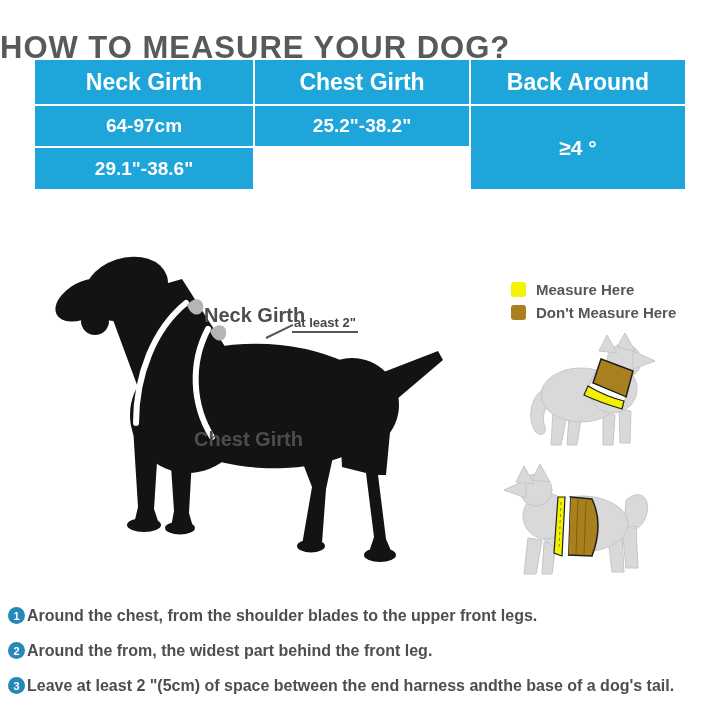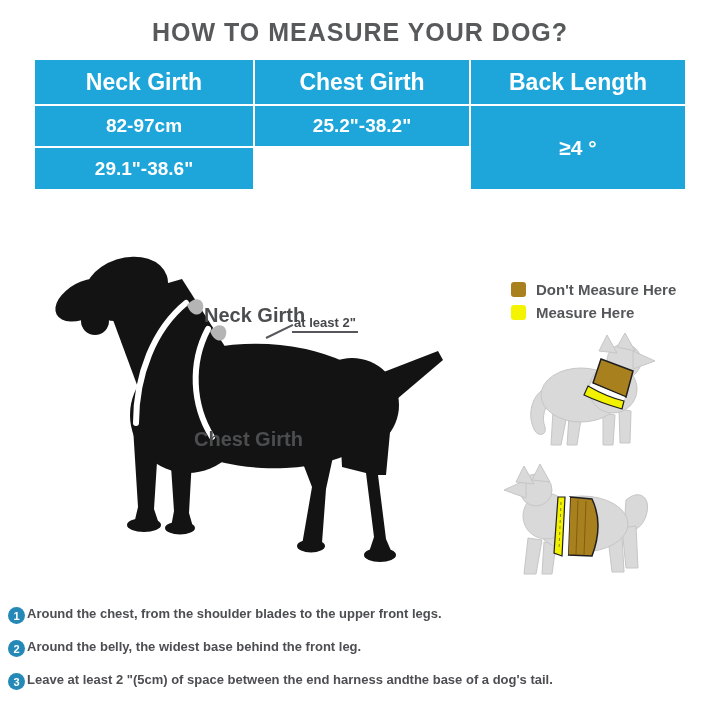--- a/index.html
+++ b/index.html
@@ -4,22 +4,22 @@
 <style>
   * { margin:0; padding:0; box-sizing:border-box; }
   html,body { width:720px; height:720px; }
   body {
     position:relative; width:720px; height:720px; background:#ffffff;
     font-family:"Liberation Sans", sans-serif; overflow:hidden;
   }
 
   
   .title {
-    position:absolute; top:18px; left:0; width:100%; text-align:center;
-    font-size:25px; font-weight:bold; color:#58595b; letter-spacing:1px;
+    position:absolute; top:30px; left:0; width:100%; 
+    font-size:31px; font-weight:bold; color:#58595b; letter-spacing:1px;
   }
 
   
   .spec-table {
     position:absolute; left:35px; top:60px;
     display:grid; grid-template-columns:218px 214px 214px;
     grid-template-rows:44px 40px 41px; gap:2px; background:#ffffff;
   }
   .cell {
     background:#1ea5d9; color:#ffffff; font-weight:bold;
@@ -55,47 +55,47 @@
 
   
   .instructions { position:absolute; left:8px; top:606px; width:706px; }
   .instr-row { display:flex; align-items:flex-start; margin-bottom:15px; }
   .instr-bullet {
     flex:0 0 17px; width:17px; height:17px; border-radius:50%;
     background:#2589b8; color:#ffffff; font-size:11px; font-weight:bold;
     display:flex; align-items:center; justify-content:center; margin:1px 2px 0 0;
   }
   .instr-text {
-    font-size:13px; font-weight:bold; color:#4d4e52; line-height:1.25;
+    font-size:16px; font-weight:bold; color:#4d4e52; line-height:1.25;
     white-space:nowrap;
   }
 </style>
 </head>
 <body>
 
 <div class="title">HOW TO MEASURE YOUR DOG?</div>
 
 <div class="spec-table">
   <div class="cell th">Neck Girth</div>
   <div class="cell th">Chest Girth</div>
-  <div class="cell th">Back Length</div>
-  <div class="cell td">82-97cm</div>
+  <div class="cell th">Back Around</div>
+  <div class="cell td">64-97cm</div>
   <div class="cell td back">≥4 °</div>
   <div class="cell td">25.2"-38.2"</div>
   <div class="cell td">29.1"-38.6"</div>
 </div>
 
 <div class="legend">
   <div class="legend-row">
+    <div class="swatch" style="background-color: rgb(244, 244, 0);"></div>
+    <div class="legend-label">Measure Here</div>
+  </div>
+  <div class="legend-row">
     <div class="swatch" style="background-color: rgb(169, 128, 30);"></div>
     <div class="legend-label">Don't Measure Here</div>
-  </div>
-  <div class="legend-row">
-    <div class="swatch" style="background-color: rgb(244, 244, 0);"></div>
-    <div class="legend-label">Measure Here</div>
   </div>
 </div>
 
 <svg class="big-dog" viewBox="0 0 420 345">
   <g fill="#131313" stroke="none">
     <ellipse cx="44" cy="57" rx="31" ry="18" transform="rotate(-28 44 57)"></ellipse>
     <ellipse cx="86" cy="46" rx="43" ry="31" transform="rotate(-18 86 46)"></ellipse>
     <circle cx="55" cy="78" r="14"></circle>
     <ellipse cx="116" cy="66" rx="17" ry="29" transform="rotate(14 116 66)"></ellipse>
     <path d="M66,58 L142,36 L198,124 L100,150 Z"></path>
@@ -163,19 +163,19 @@
   <path d="M63,38 L61,86" stroke="#8a8a00" stroke-width="1" stroke-dasharray="3,3" fill="none"></path>
 </svg>
 
 <div class="instructions">
   <div class="instr-row">
     <div class="instr-bullet">1</div>
     <div class="instr-text">Around the chest, from the shoulder blades to the upper front legs.</div>
   </div>
   <div class="instr-row">
     <div class="instr-bullet">2</div>
-    <div class="instr-text">Around the belly, the widest base behind the front leg.</div>
+    <div class="instr-text">Around the from, the widest part behind the front leg.</div>
   </div>
   <div class="instr-row">
     <div class="instr-bullet">3</div>
     <div class="instr-text">Leave at least 2 "(5cm) of space between the end harness andthe base of a dog's tail.</div>
   </div>
 </div>
 
 </body></html>

